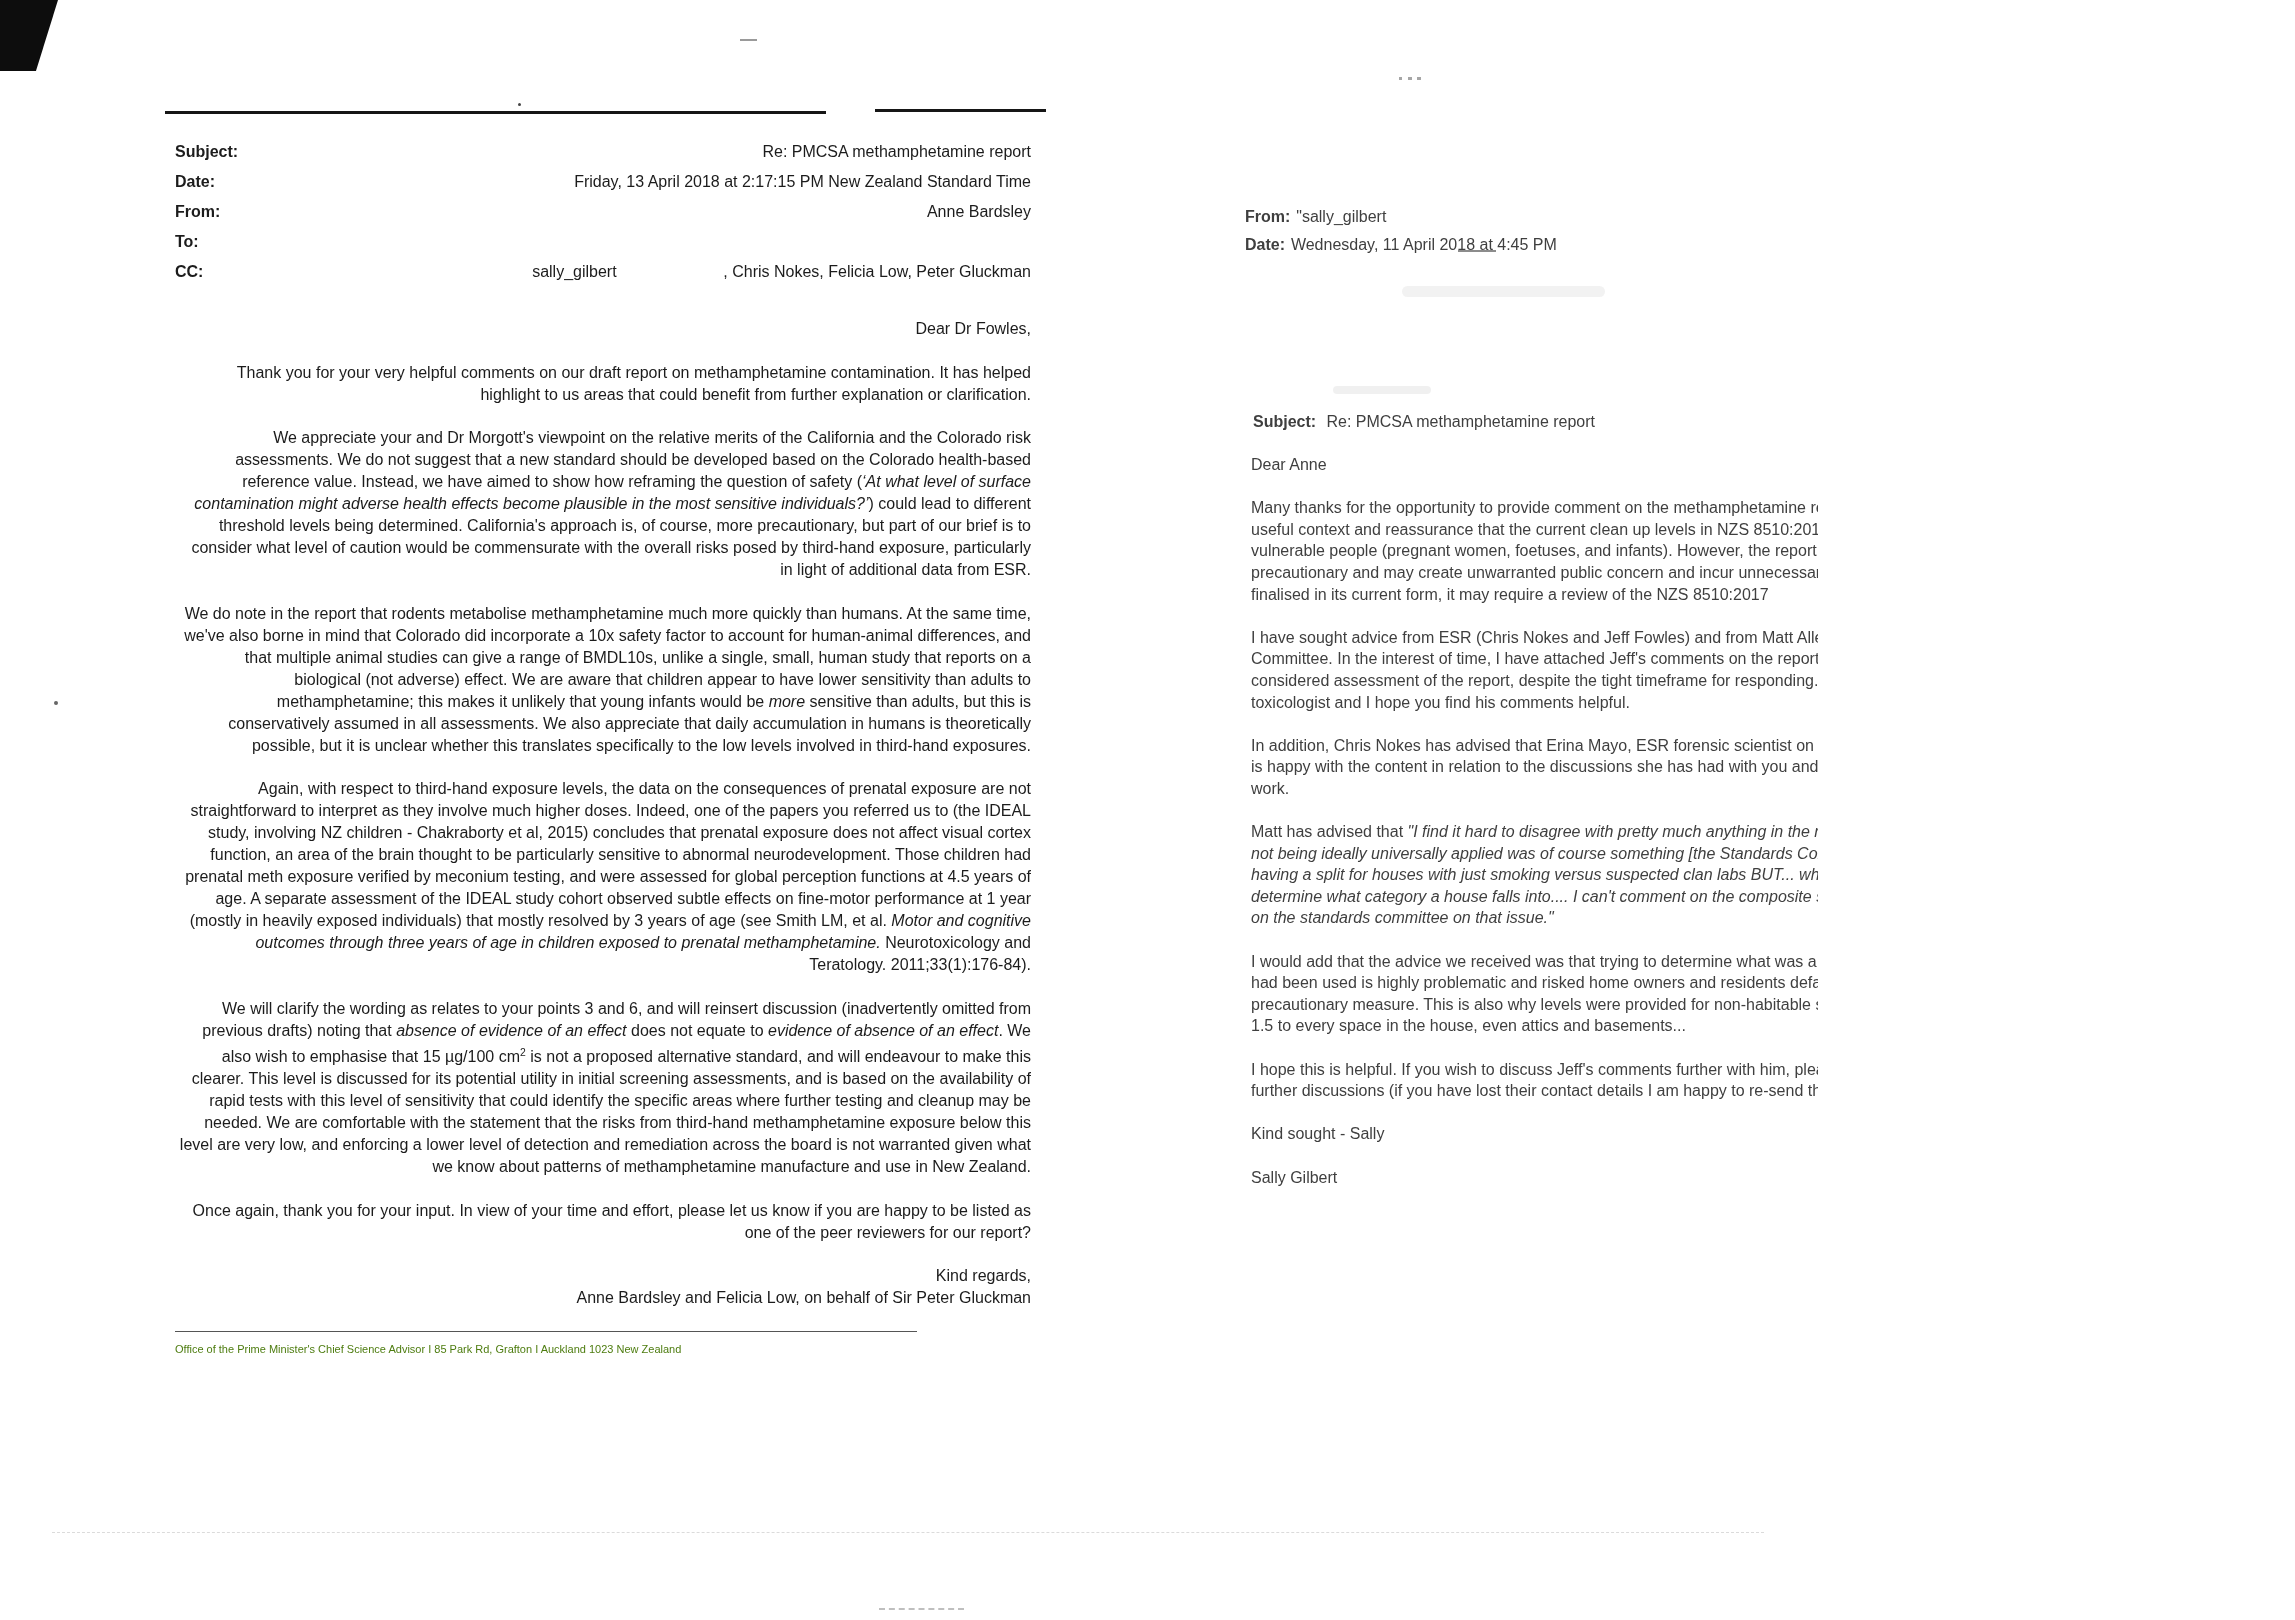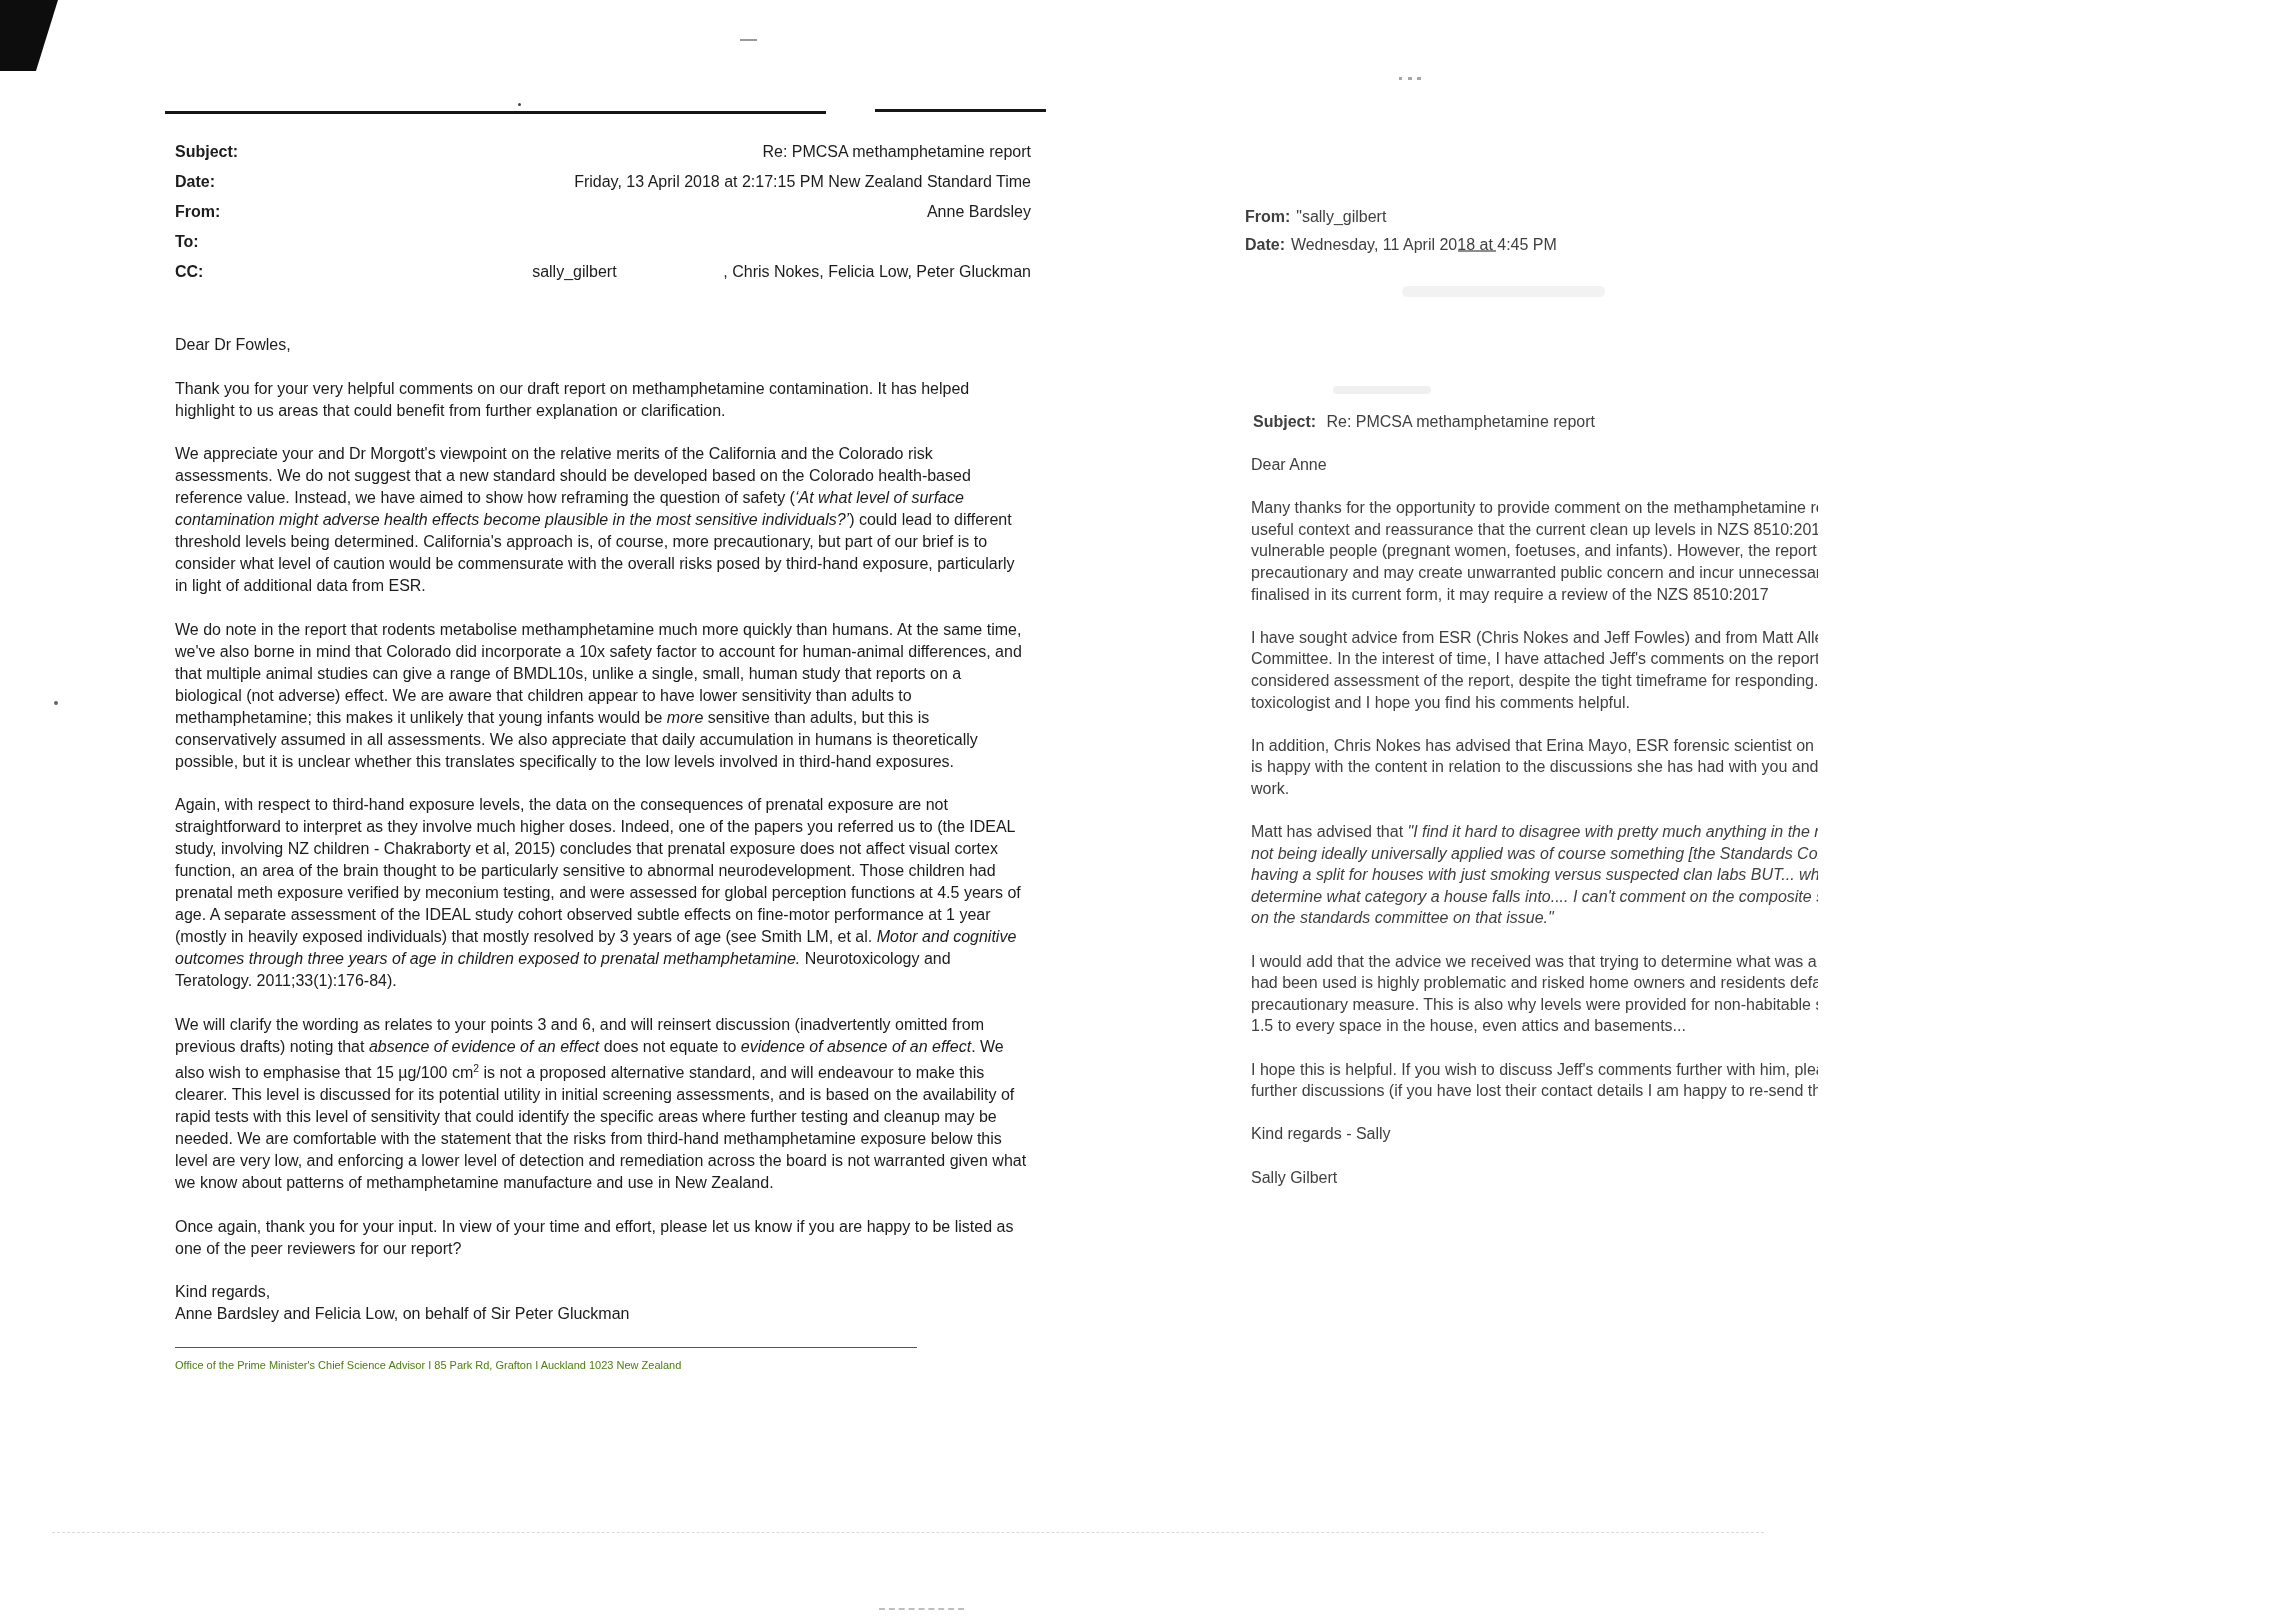--- a/index.html
+++ b/index.html
@@ -22,21 +22,21 @@
   }
 
   
   .hrow { font-size: 16px; line-height: 21.6px; }
   .hlabel { font-weight: bold; }
   .hvalue { white-space: pre-wrap; text-align: right; }
   .email-left .hrow { display: grid; grid-template-columns: 80px 1fr; height: 30px; }
   .email-right .right-header .hrow { height: 28px; }
   .email-right .hlabel { margin-right: 5.9px; }
 
-  .left-body { margin-top: 43px; }
+  .left-body { margin-top: 27px; text-align: right; }
   .right-header { position: absolute; top: 0; left: 0; width: 100%; }
   .right-subject { position: absolute; top: 205px; left: 8px; width: 100%; }
   .right-body { position: absolute; top: 248px; left: 0; width: 100%; margin-left: 6px; }
 
   
   .para { font-size: 16px; line-height: 22px; margin: 0 0 21.6px 0; }
   .email-right .para { line-height: 21.6px; }
   .it { font-style: italic; }
   .ul { text-decoration: underline; }
   sup { font-size: 0.65em; }
@@ -138,19 +138,19 @@
       <span class="hvalue">Re: PMCSA methamphetamine report</span>
     </div>
     <div id="right-body" class="right-body">
         <div class="para"><span>Dear Anne</span></div>
         <div class="para"><span>Many thanks for the opportunity to provide comment on the methamphetamine report. In my view, the findings provide useful context and reassurance that the current clean up levels in NZS 8510:2017 protect public health, including the most vulnerable people (pregnant women, foetuses, and infants). However, the report argues that the clean up levels are overly precautionary and may create unwarranted public concern and incur unnecessary decontamination costs. If the report is finalised in its current form, it may require a review of the NZS 8510:2017</span></div>
         <div class="para"><span>I have sought advice from ESR (Chris Nokes and Jeff Fowles) and from Matt Allen, our representative on the Standards Committee.  In the interest of time, I have attached Jeff's comments on the report.  I consider that Jeff has provided a very considered assessment of the report, despite the tight timeframe for responding.  As you know, Jeff is a very experienced toxicologist and I hope you find his comments helpful.</span></div>
         <div class="para"><span>In addition, Chris Nokes has advised that Erina Mayo, ESR forensic scientist on the Standards New Zealand Committee, is happy with the content in relation to the discussions she has had with you and the references made to the Clan Lab's work.</span></div>
         <div class="para"><span>Matt has advised that </span><span class="it">"I find it hard to disagree with pretty much anything in the report. However the issue of the 1.5 level not being ideally universally applied was of course something [the Standards Committee] discussed with the ideal of having a split for houses with just smoking versus suspected clan labs BUT... what objective criteria can be set to determine what category a house falls into.... I can't comment on the composite sample issues- I deferred to the ESR rep on the standards committee on that issue."</span></div>
         <div class="para"><span>I would add that the advice we received was that trying to determine what was a lab and what was a property where meth had been used is highly problematic and risked home owners and residents defaulting to the clan lab standards as a precautionary measure. This is also why levels were provided for non-habitable spaces - to prevent people applying the 1.5 to every space in the house, even attics and basements...</span></div>
         <div class="para"><span>I hope this is helpful. If you wish to discuss Jeff's comments further with him, please feel free to contact Chris to arrange further discussions (if you have lost their contact details I am happy to re-send them).</span></div>
-        <div class="para"><span>Kind regards - Sally</span></div>
+        <div class="para"><span>Kind sought - Sally</span></div>
         <div class="para"><span>Sally Gilbert</span></div>
       </div>
   </div>
 
 </div>
 
 
 </body></html>

